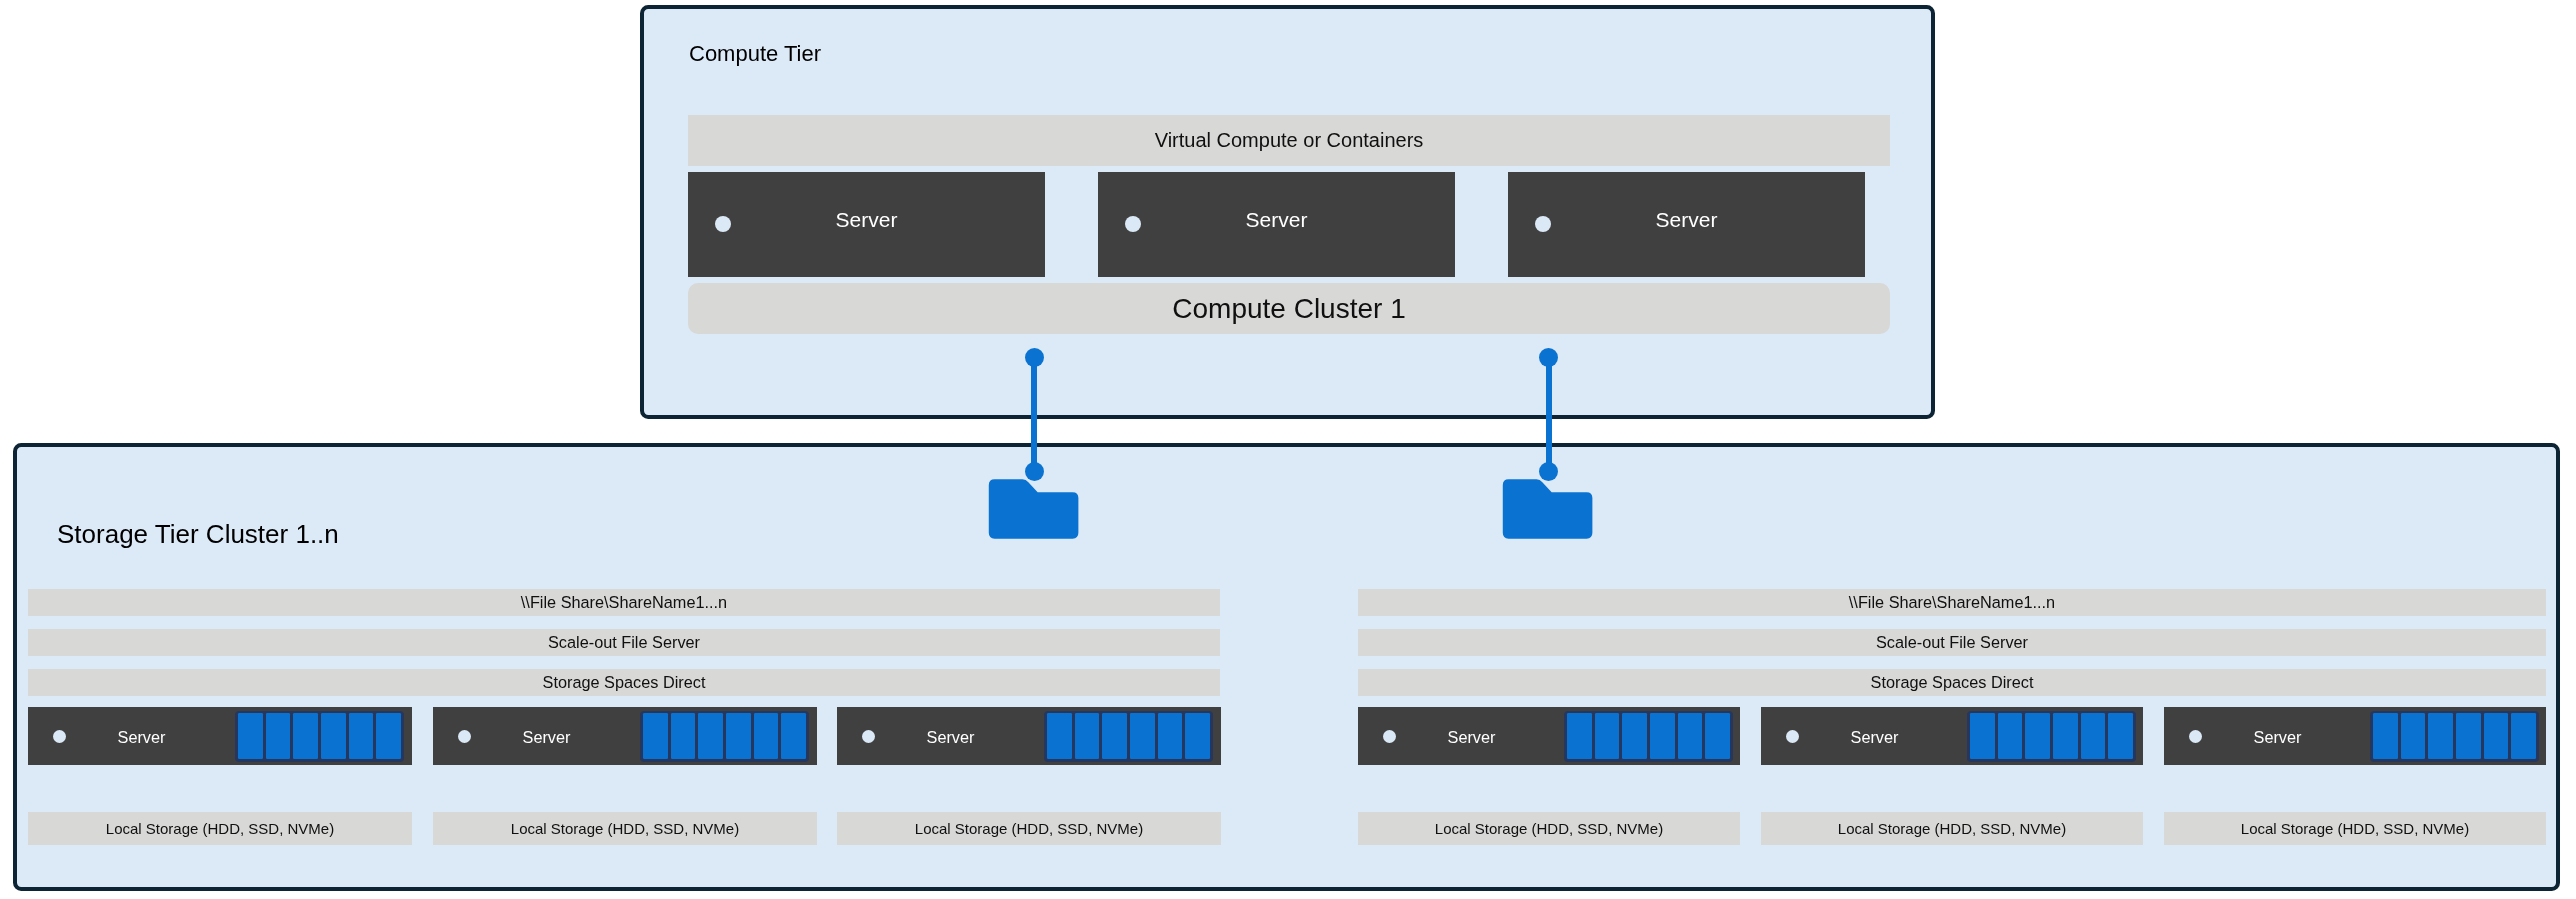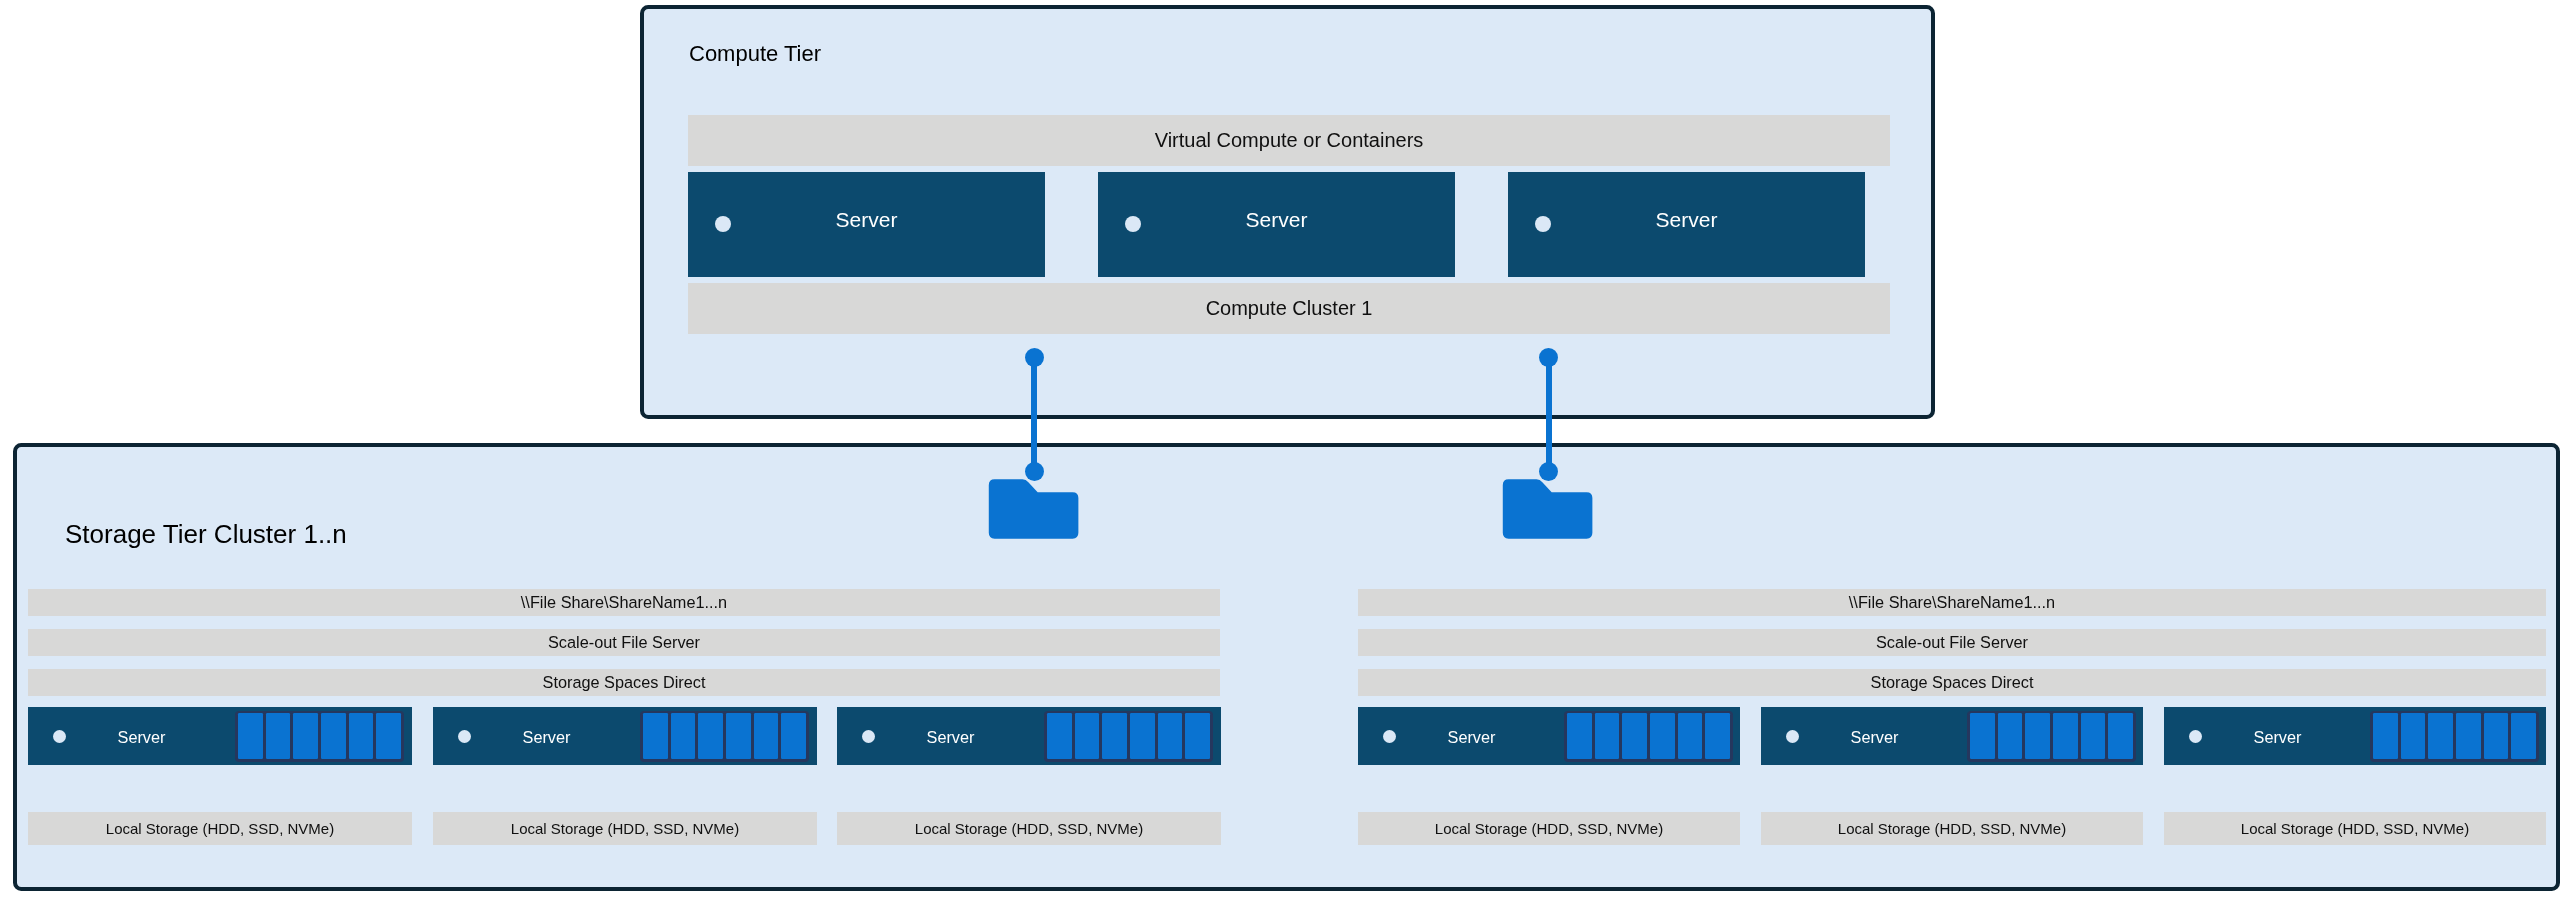--- a/index.html
+++ b/index.html
@@ -8,21 +8,21 @@
 
   .panel{position:absolute;box-sizing:border-box;
          background:#dce9f7;border:4.1px solid #0c2433;border-radius:8.2px;}
 
   .tier-title{position:absolute;color:#000000;font-weight:400;white-space:nowrap;}
 
   .band{position:absolute;box-sizing:border-box;background:#d8d8d7;
         display:flex;align-items:center;justify-content:center;
         color:#101010;white-space:nowrap;}
 
-  .srv{position:absolute;box-sizing:border-box;background:#0c4a6e;
+  .srv{position:absolute;box-sizing:border-box;background:#404040;
        display:flex;align-items:center;}
   .srv-dot{position:absolute;border-radius:50%;background:#dbe8f6;}
   .srv-label{position:absolute;color:#ffffff;white-space:nowrap;text-align:center;}
 
   .disks{position:absolute;box-sizing:border-box;background:#25375e;
          border-radius:4.1px;display:flex;gap:2.9px;padding:2.9px;}
   .disk{flex:1 1 0;background:#0a73d1;border-radius:1.2px;}
 
   .conn-line{position:absolute;background:#0a73d1;}
   .conn-dot{position:absolute;border-radius:50%;background:#0a73d1;}
@@ -45,26 +45,26 @@
 </div>
 <div class="srv" style="left:1098px;top:172px;width:357px;height:105px;">
   <span class="srv-dot" style="left:27px;top:44px;width:16.3px;height:16.3px;"></span>
   <span class="srv-label" style="left:0;top:36px;width:357px;font-size:21px;">Server</span>
 </div>
 <div class="srv" style="left:1508px;top:172px;width:357px;height:105px;">
   <span class="srv-dot" style="left:27px;top:44px;width:16.3px;height:16.3px;"></span>
   <span class="srv-label" style="left:0;top:36px;width:357px;font-size:21px;">Server</span>
 </div>
 
-<div class="band" style="left:688px;top:283px;width:1202px;height:51px;font-size:20px;">Compute Cluster 1</div>
+<div class="band" style="left:688px;top:283px;width:1202px;height:51px;font-size:28px;border-radius:10px;">Compute Cluster 1</div>
 
 <div class="panel" style="left:13px;top:443px;width:2547px;height:448px;">
 </div>
 
-<div class="tier-title" style="left:65px;top:519px;font-size:26px;">Storage Tier Cluster 1..n</div>
+<div class="tier-title" style="left:57px;top:519px;font-size:26px;">Storage Tier Cluster 1..n</div>
 
 <div class="band" style="left:28px;top:589px;width:1192px;height:27px;font-size:16.3px;">\\File Share\ShareName1...n</div>
 <div class="band" style="left:28px;top:629px;width:1192px;height:27px;font-size:16.3px;">Scale-out File Server</div>
 <div class="band" style="left:28px;top:669px;width:1192px;height:27px;font-size:16.3px;">Storage Spaces Direct</div>
 
 <div class="srv" style="left:28px;top:707px;width:384px;height:58px;">
   <span class="srv-dot" style="left:25px;top:23px;width:13px;height:13px;"></span>
   <span class="srv-label" style="left:58px;top:21px;width:111px;font-size:16.3px;">Server</span>
   <span class="disks" style="left:207px;top:3.5px;width:169px;height:51px;">
     <i class="disk"></i>

